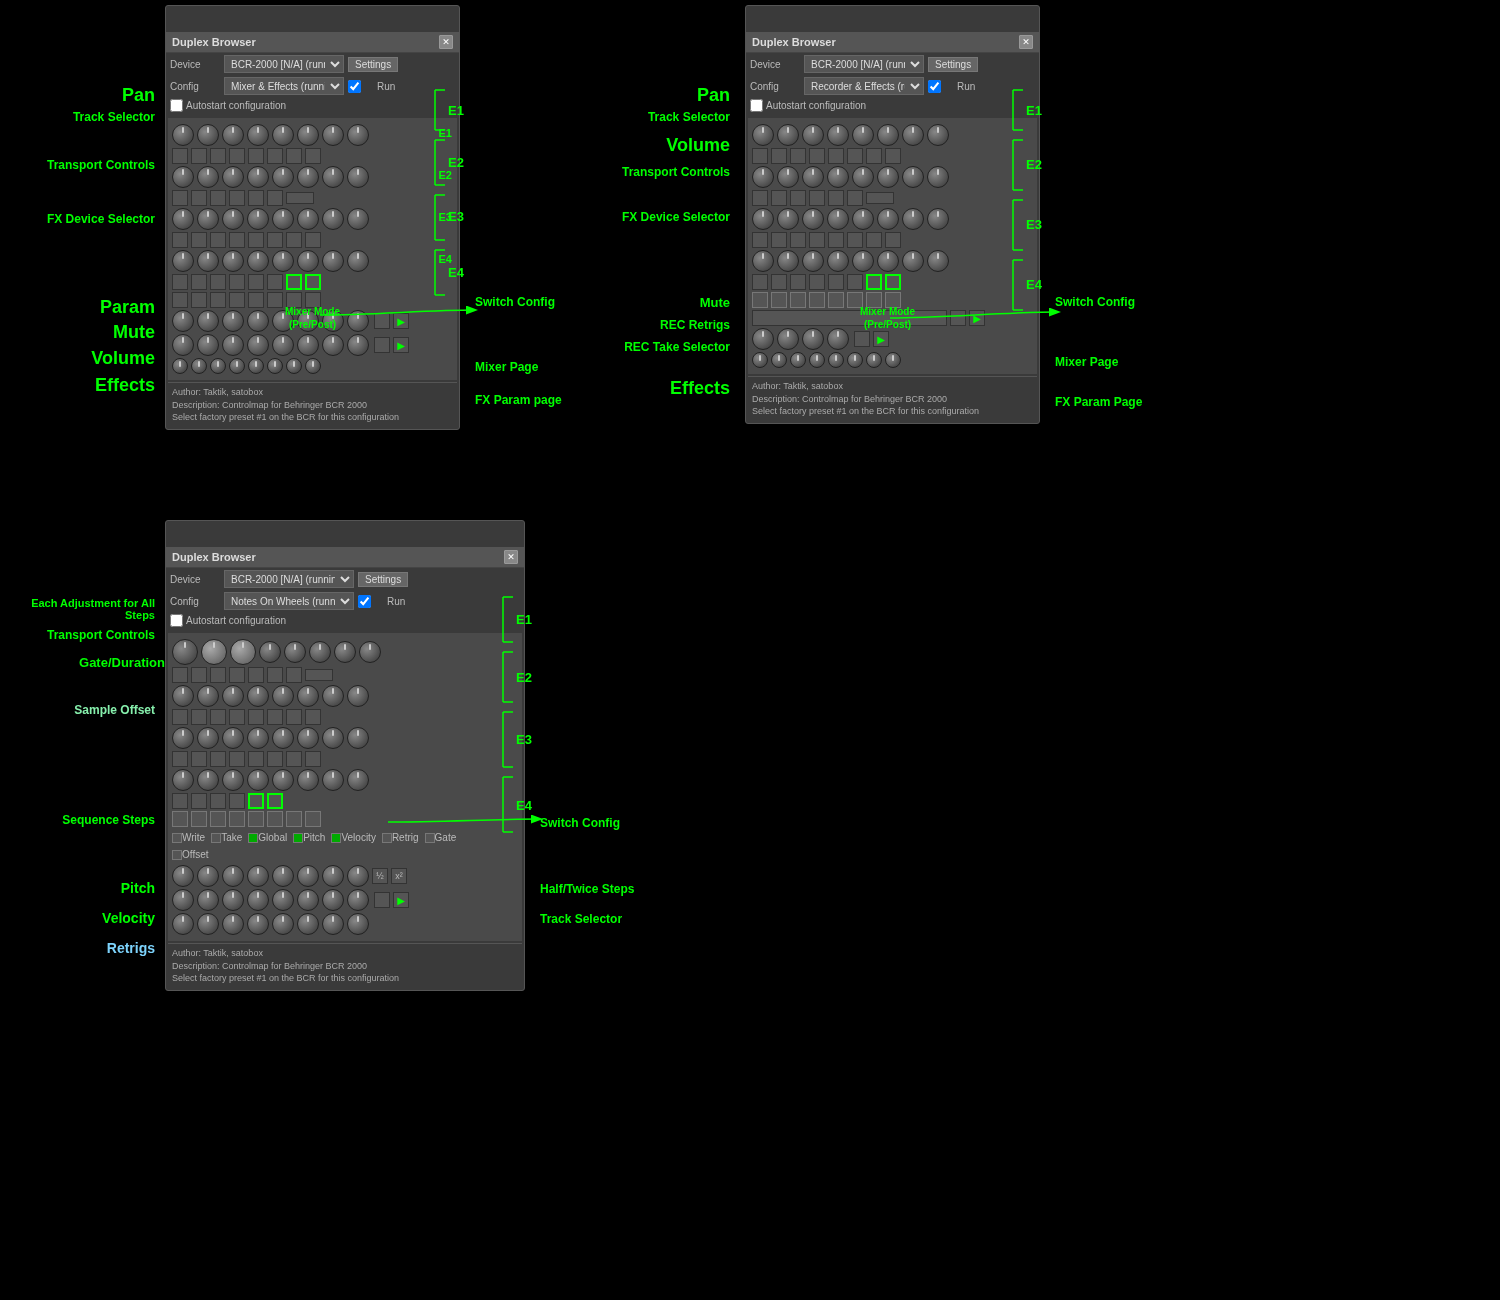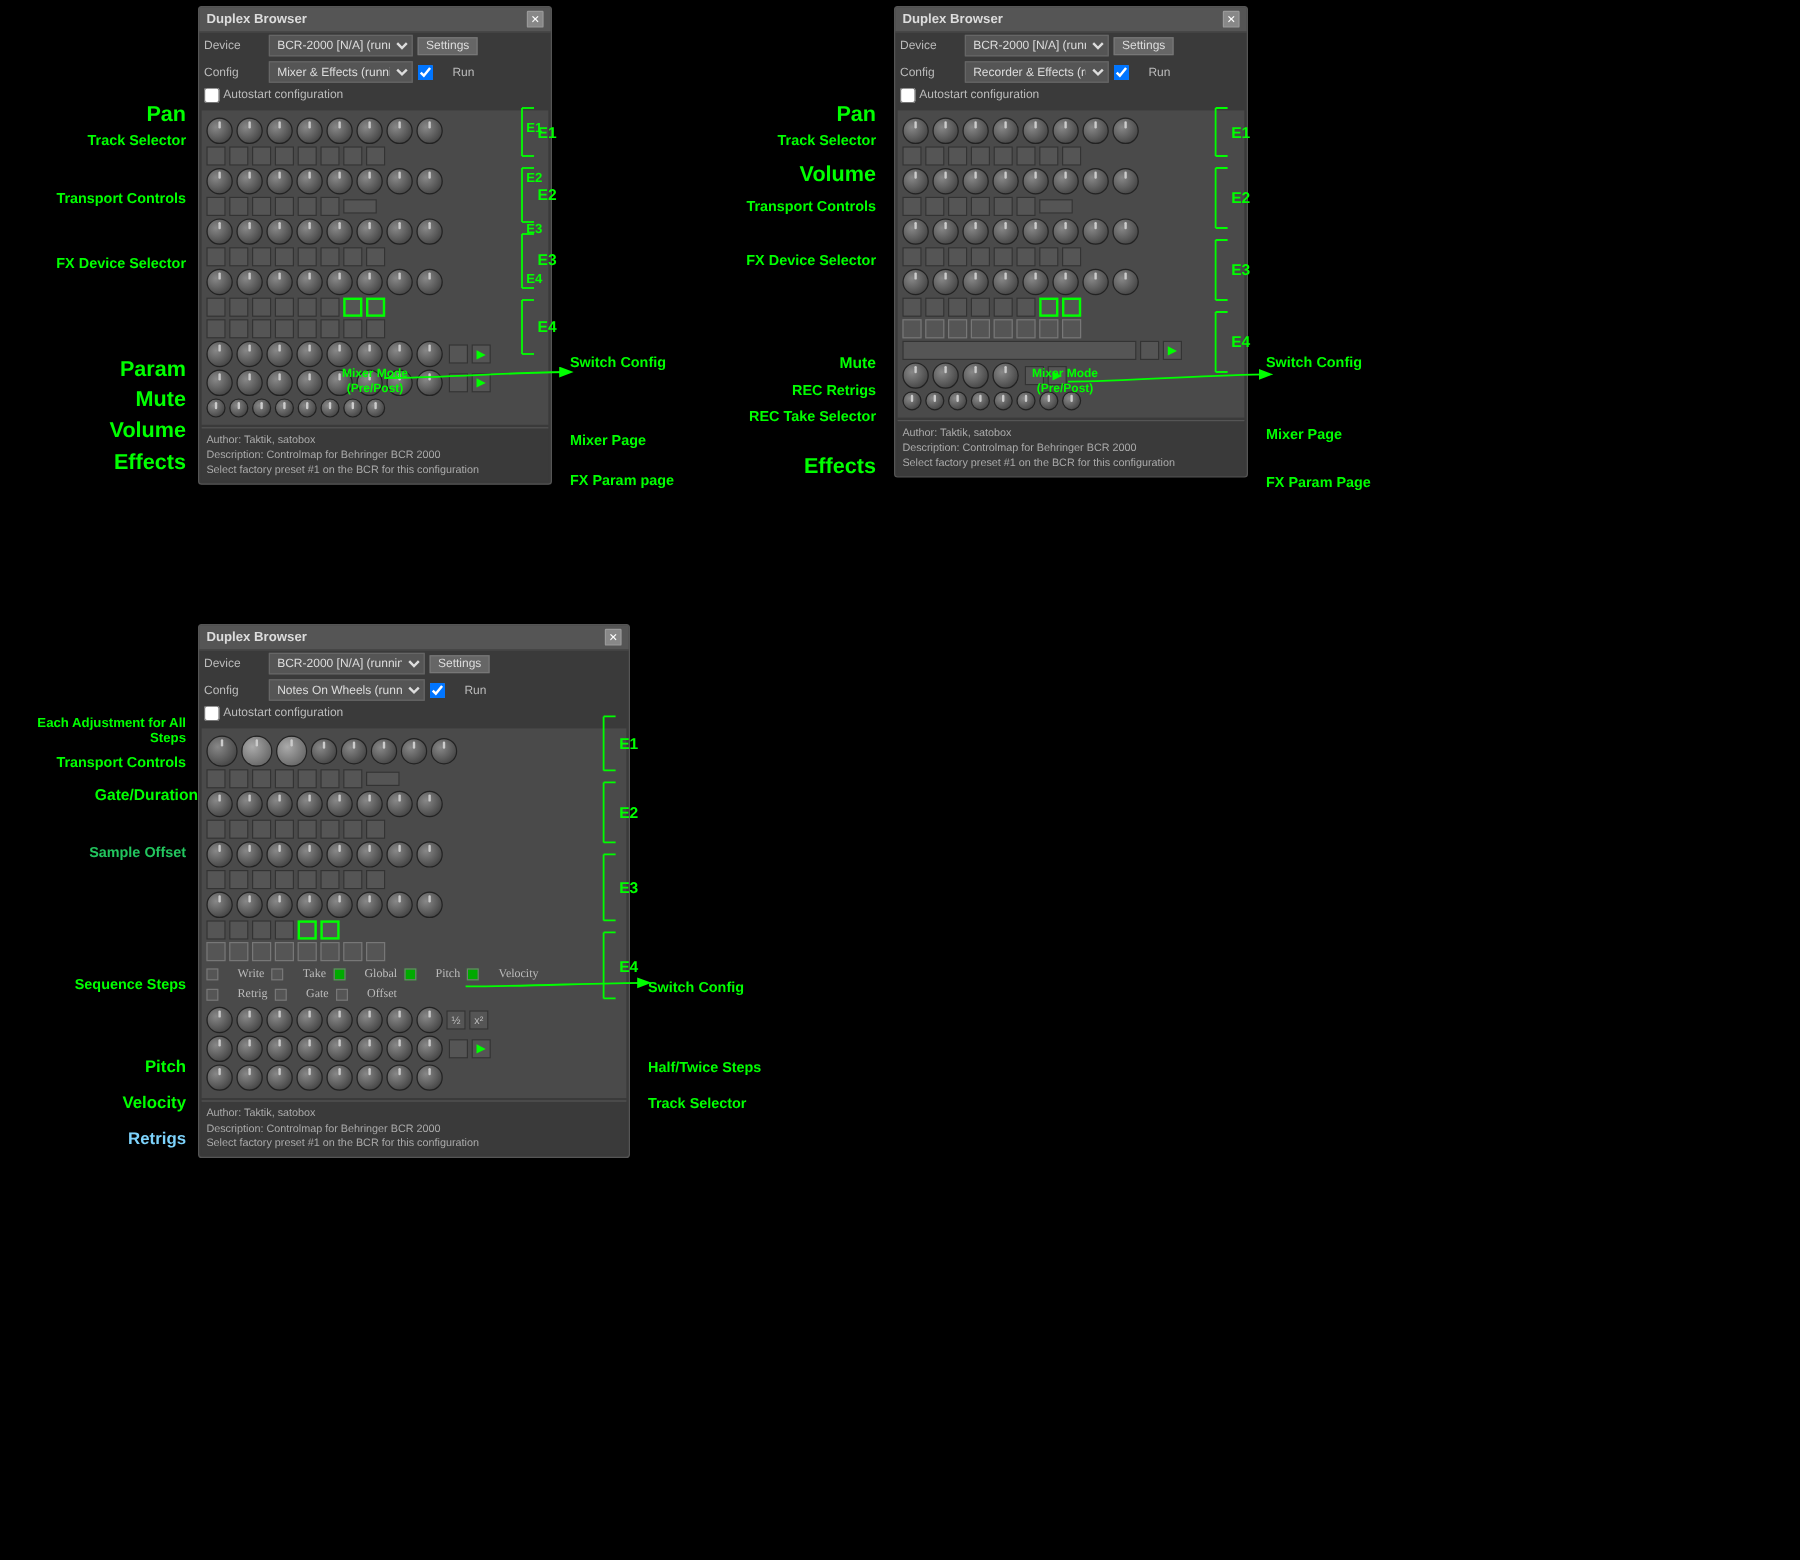--- a/index.html
+++ b/index.html
@@ -21,20 +21,21 @@
       border-radius: 3px;
     }
 
     .panel-titlebar {
       background: #555;
       padding: 3px 6px;
       display: flex;
       align-items: center;
       justify-content: space-between;
       border-bottom: 1px solid #444;
+      margin-top: 26px;
     }
     .panel-titlebar span {
       color: #ddd;
       font-size: 11px;
       font-weight: bold;
     }
     .close-btn {
       background: #888;
       border: 1px solid #999;
       color: #fff;
@@ -175,24 +176,23 @@
       color: #0f0;
       font-size: 10px;
       display: flex;
       align-items: center;
       justify-content: center;
       cursor: pointer;
     }
     .cb-item {
       display: flex;
       align-items: center;
-      gap: 16px;
+      gap: 0;
       color: #bbb;
       font-size: 10px;
-      font-family: Liberation Serif, serif;
     }
     .cb-box {
       width: 10px;
       height: 10px;
       border: 1px solid #777;
       background: #555;
       display: inline-block;
     }
     .cb-box.checked {
       background: #0a0;
@@ -824,21 +824,21 @@
   <div class="panel-info">
     <div>Author: Taktik, satobox</div>
     <div>Description: Controlmap for Behringer BCR 2000</div>
     <div>Select factory preset #1 on the BCR for this configuration</div>
   </div>
 </div>
 
 <div style="position:absolute; left:5px; top:597px; color:#0f0; font-size:11px; font-weight:bold; text-align:right; width:150px;">Each Adjustment for All Steps</div>
 <div style="position:absolute; left:5px; top:628px; color:#0f0; font-size:12px; font-weight:bold; text-align:right; width:150px;">Transport Controls</div>
 <div style="position:absolute; left:15px; top:655px; color:#0f0; font-size:13px; font-weight:bold; text-align:right; width:150px;">Gate/Duration</div>
-<div style="position:absolute; left:5px; top:703px; color:#22c55e; font-size:12px; font-weight:bold; text-align:right; width:150px;">Sample Offset</div>
+<div style="position:absolute; left:5px; top:703px; color:#86efac; font-size:12px; font-weight:bold; text-align:right; width:150px;">Sample Offset</div>
 <div style="position:absolute; left:5px; top:813px; color:#0f0; font-size:12px; font-weight:bold; text-align:right; width:150px;">Sequence Steps</div>
 <div style="position:absolute; left:5px; top:880px; color:#0f0; font-size:14px; font-weight:bold; text-align:right; width:150px;">Pitch</div>
 <div style="position:absolute; left:5px; top:910px; color:#0f0; font-size:14px; font-weight:bold; text-align:right; width:150px;">Velocity</div>
 <div style="position:absolute; left:5px; top:940px; color:#7dd3fc; font-size:14px; font-weight:bold; text-align:right; width:150px;">Retrigs</div>
 
 <div style="position:absolute; left:540px; top:816px; color:#0f0; font-size:12px; font-weight:bold;">Switch Config</div>
 <div style="position:absolute; left:540px; top:882px; color:#0f0; font-size:12px; font-weight:bold;">Half/Twice Steps</div>
 <div style="position:absolute; left:540px; top:912px; color:#0f0; font-size:12px; font-weight:bold;">Track Selector</div>
 
 <svg style="position:absolute; left:498px; top:592px; pointer-events:none;" width="55" height="290">

